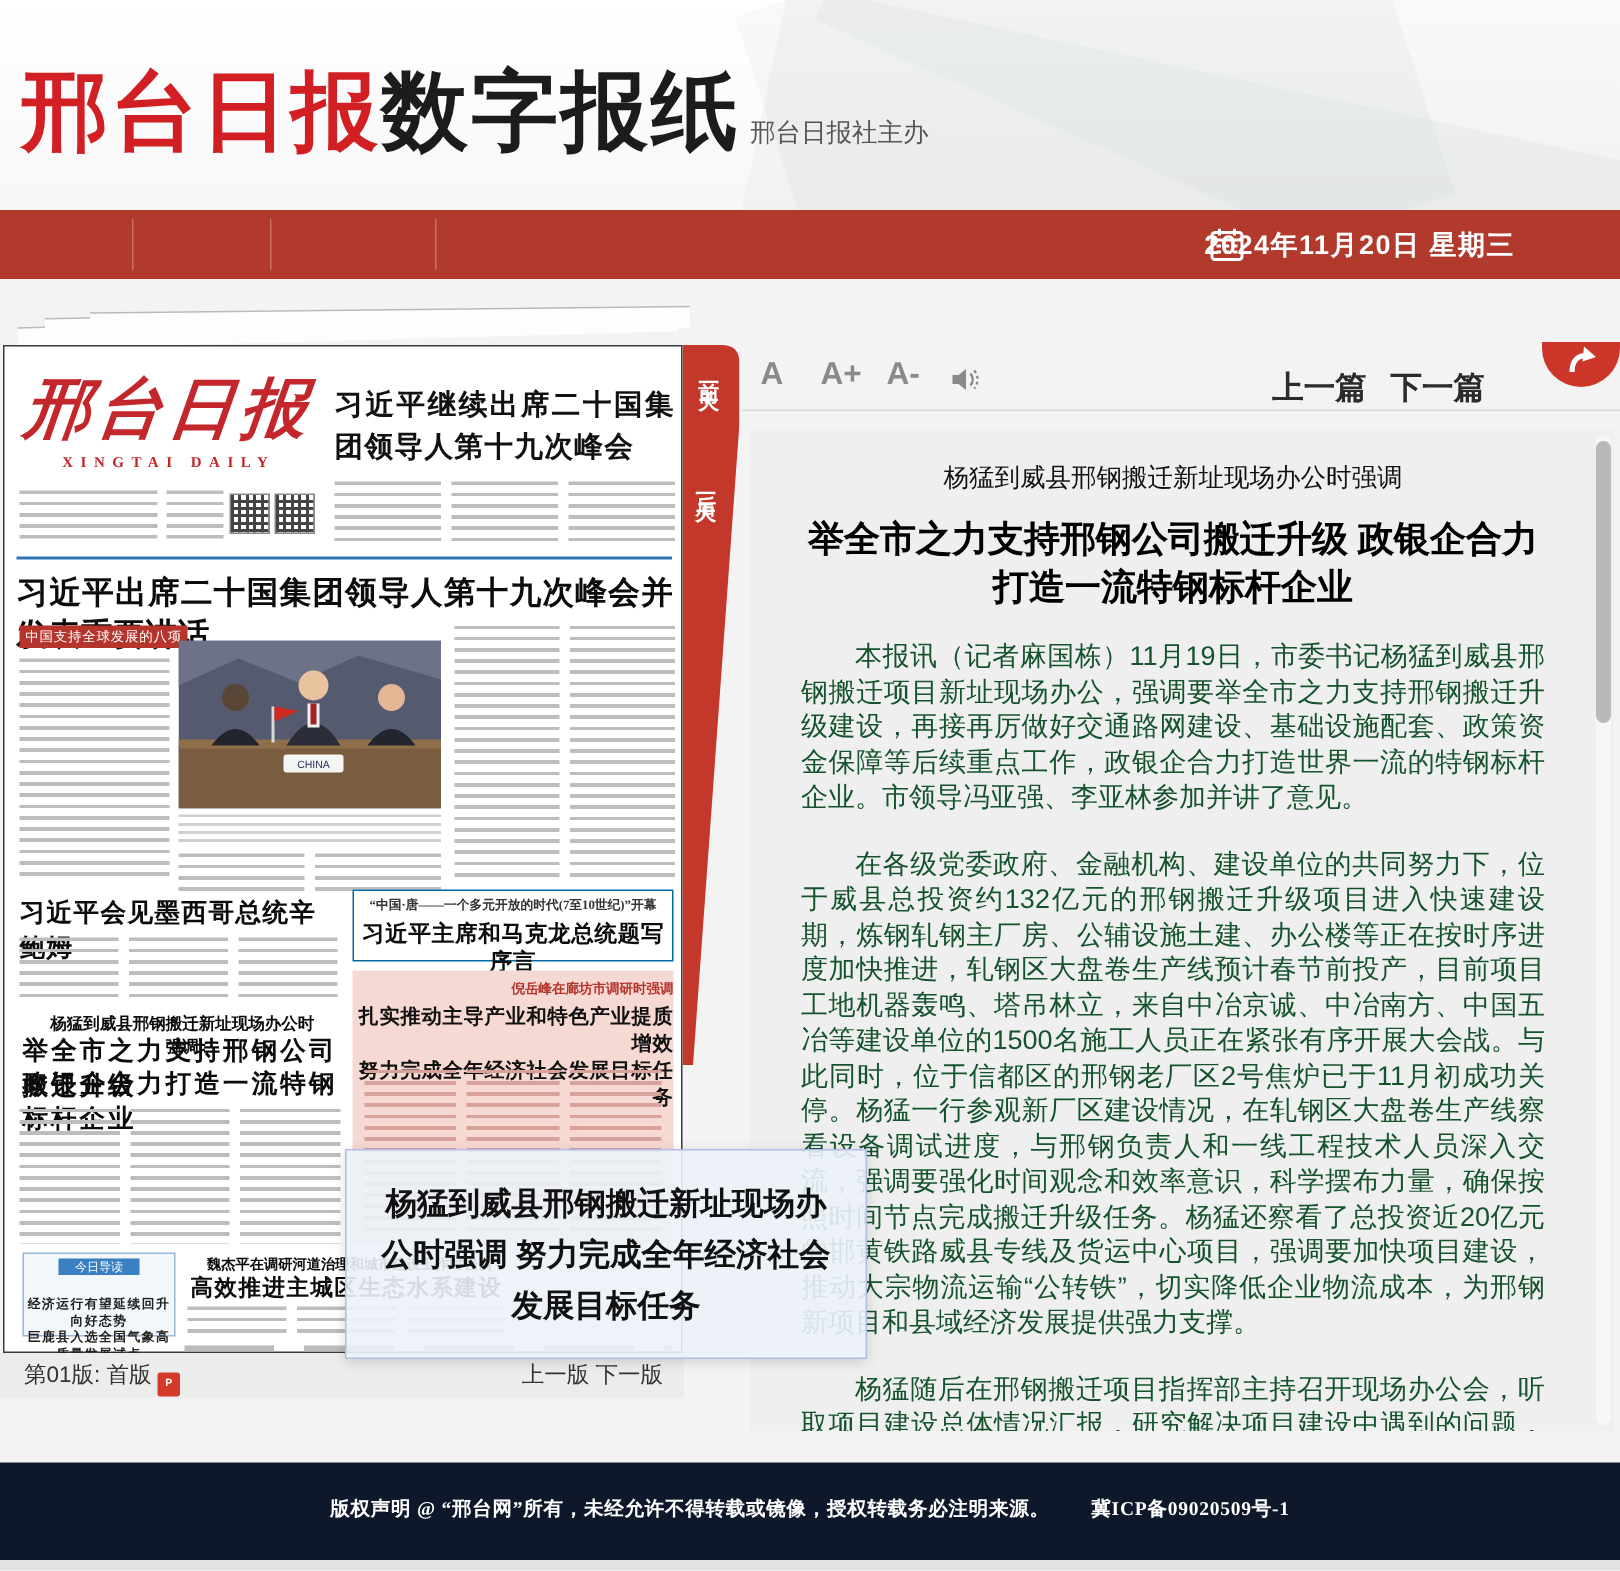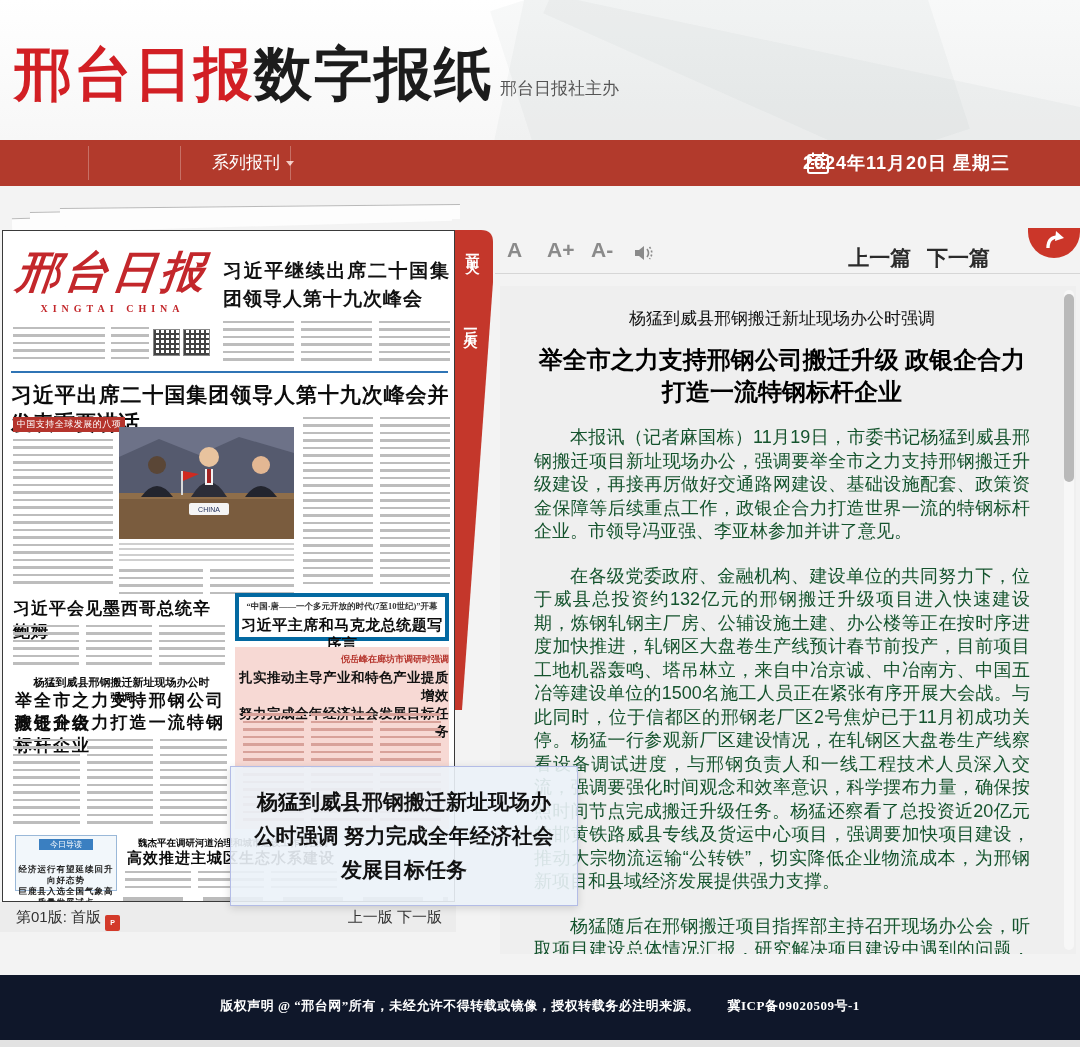--- a/index.html
+++ b/index.html
@@ -52,21 +52,21 @@
     background-image:repeating-linear-gradient(0deg,#444 0 2px,transparent 2px 5px),
       repeating-linear-gradient(90deg,#444 0 2px,transparent 2px 5px);}
   .np-rule{position:absolute;left:8px;top:140px;width:437px;height:2px;background:#2f74b5;}
   .np-mainhead{position:absolute;left:8px;top:150px;width:438px;font-size:21px;font-weight:900;
     color:#0c0c0c;letter-spacing:0.5px;text-align:justify;}
   .np-badge{position:absolute;left:10px;top:186px;width:112px;height:15px;background:#b5342c;
     color:#fff;font-size:9px;line-height:15px;text-align:center;letter-spacing:0.5px;
     font-family:"Liberation Sans",sans-serif;}
   .np-photo{position:absolute;left:116px;top:196px;width:175px;height:112px;}
   .np-sec-head{font-weight:900;color:#0c0c0c;position:absolute;}
-  .np-box{position:absolute;left:232px;top:362px;width:214px;height:48px;border:4px solid #0369a1;
+  .np-box{position:absolute;left:232px;top:362px;width:214px;height:48px;border:1px solid #0369a1;
     box-sizing:border-box;text-align:center;padding-top:4px;background:#fff;}
   .np-box .k{font-size:8.5px;color:#333;font-weight:bold;letter-spacing:0px;}
   .np-box .h{font-size:15px;font-weight:900;color:#0c0c0c;margin-top:3px;letter-spacing:0.5px;}
   .np-pink{position:absolute;left:232px;top:416px;width:214px;height:182px;background:#f7d9d4;
     text-align:right;padding-top:6px;box-sizing:border-box;}
   .np-pink .k{font-size:9px;color:#b5342c;font-weight:bold;}
   .np-pink .h{font-size:13.5px;font-weight:900;color:#111;line-height:18px;margin-top:3px;letter-spacing:0.5px;}
   .np-digest{position:absolute;left:12px;top:604px;width:102px;height:56px;border:1px solid #9ab8d8;
     background:#f2f7fb;box-sizing:border-box;text-align:center;}
   .np-digest .t{width:54px;margin:3px auto 14px;background:#3a7fc1;color:#fff;font-size:8px;
@@ -123,21 +123,20 @@
   <div class="deco2"></div>
   <div class="deco3"></div>
   <div class="brand">
     <span class="red">邢台日报</span><span class="black">数字报纸</span><span class="host">邢台日报社主办</span>
   </div>
 </div>
 
 <div class="navbar">
   <div class="sep" style="left:88px;"></div>
   <div class="sep" style="left:180px;"></div>
-  <div class="navitem" style="left:186px;"><span>系列报刊</span><span class="caret"></span></div>
   <div class="sep" style="left:290px;"></div>
   <svg class="cal-icon" viewBox="0 0 24 24">
     <rect x="2" y="4" width="20" height="18" rx="2" fill="none" stroke="#ffffff" stroke-width="2"></rect>
     <line x1="7" y1="1.5" x2="7" y2="6" stroke="#ffffff" stroke-width="2"></line>
     <line x1="17" y1="1.5" x2="17" y2="6" stroke="#ffffff" stroke-width="2"></line>
     <line x1="2" y1="9" x2="22" y2="9" stroke="#ffffff" stroke-width="2"></line>
     <g fill="#ffffff">
       <rect x="5" y="12" width="3" height="2"></rect>
         <rect x="10.5" y="12" width="3" height="2"></rect>
         <rect x="16" y="12" width="3" height="2"></rect>
@@ -153,21 +152,21 @@
 
 <div class="stack" style="left:12px;top:212px;width:440px;transform:rotate(-1.6deg);"></div>
 <div class="stack" style="left:30px;top:208px;width:425px;transform:rotate(-1.1deg);"></div>
 <div class="stack" style="left:60px;top:206px;width:400px;transform:rotate(-0.6deg);"></div>
 
 <div class="np-panel">
  <div class="np">
 
   <div class="np-mast">
     <div class="cn">邢台日报</div>
-    <div class="en">XINGTAI CHINA</div>
+    <div class="en">XINGTAI DAILY</div>
   </div>
 
   <div class="cols" style="left:10px;top:96px;width:92px;height:32px;">
         <div class="c"></div>
       </div>
   <div class="cols" style="left:108px;top:96px;width:38px;height:32px;">
         <div class="c"></div>
       </div>
   <div class="np-qr" style="left:150px;top:98px;"></div>
   <div class="np-qr" style="left:180px;top:98px;"></div>

